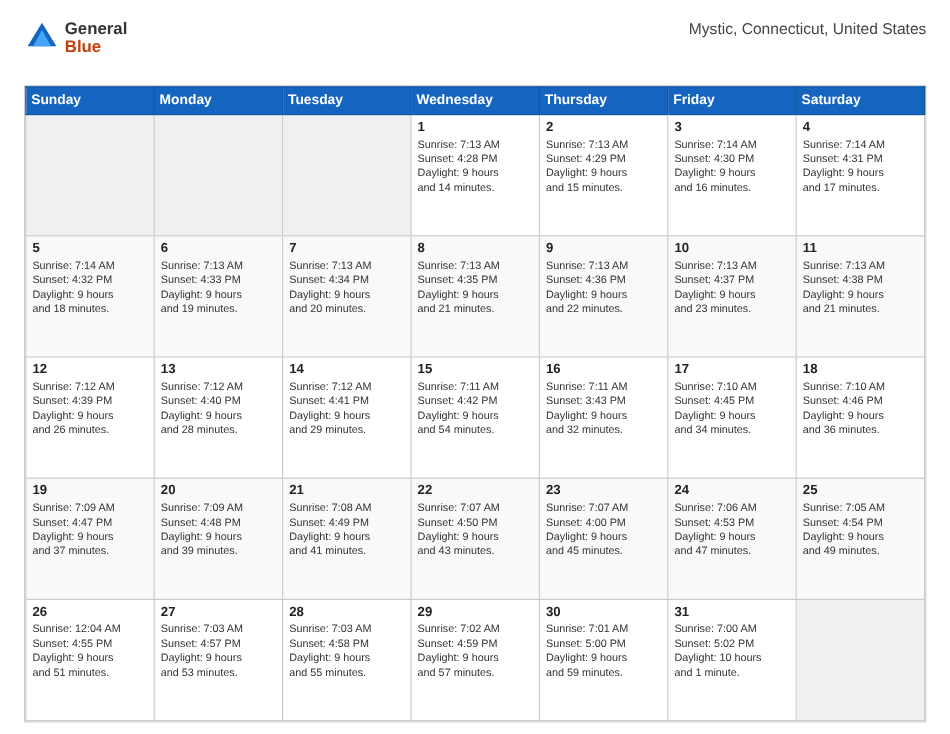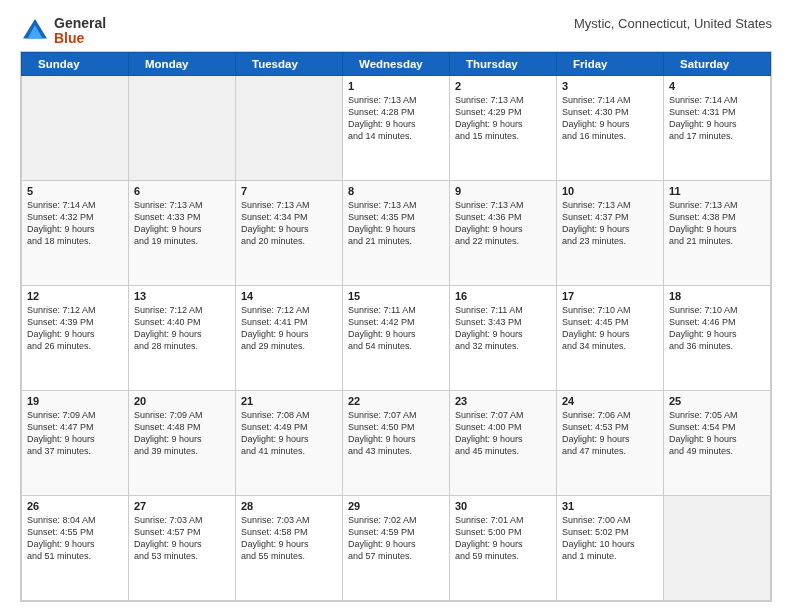--- a/index.html
+++ b/index.html
@@ -14,21 +14,21 @@
       width: 792px;
       height: 612px;
       padding: 16px 20px 10px 20px;
       display: flex;
       flex-direction: column;
     }
     .header {
       display: flex;
       justify-content: space-between;
       align-items: flex-start;
-      margin-bottom: 4px;
+      margin-bottom: 24px;
     }
     .logo {
       display: flex;
       align-items: center;
       gap: 4px;
     }
     .logo-text {
       display: flex;
       flex-direction: column;
       line-height: 1.1;
@@ -69,21 +69,21 @@
     .calendar table {
       width: 100%;
       border-collapse: collapse;
       height: 100%;
     }
     .calendar thead tr th {
       background: #1565c0;
       color: #fff;
       font-size: 11.5px;
       font-weight: bold;
-      padding: 5px 16px;
+      padding: 5px 4px;
       border: 1px solid #1255a0;
       text-align: left;
     }
     .calendar tbody tr td {
       border: 1px solid #ccc;
       vertical-align: top;
       padding: 4px 5px;
       font-size: 9.5px;
       color: #333;
       width: calc(100% / 7);
@@ -325,21 +325,21 @@
               <span class="day-num">25</span>
               <div class="cell-text">Sunrise: 7:05 AM</div>
               <div class="cell-text">Sunset: 4:54 PM</div>
               <div class="cell-text">Daylight: 9 hours</div>
               <div class="cell-text">and 49 minutes.</div>
             </td>
           </tr>
           <tr>
             <td>
               <span class="day-num">26</span>
-              <div class="cell-text">Sunrise: 8:04 AM</div>
+              <div class="cell-text">Sunrise: 12:04 AM</div>
               <div class="cell-text">Sunset: 4:55 PM</div>
               <div class="cell-text">Daylight: 9 hours</div>
               <div class="cell-text">and 51 minutes.</div>
             </td>
             <td>
               <span class="day-num">27</span>
               <div class="cell-text">Sunrise: 7:03 AM</div>
               <div class="cell-text">Sunset: 4:57 PM</div>
               <div class="cell-text">Daylight: 9 hours</div>
               <div class="cell-text">and 53 minutes.</div>

